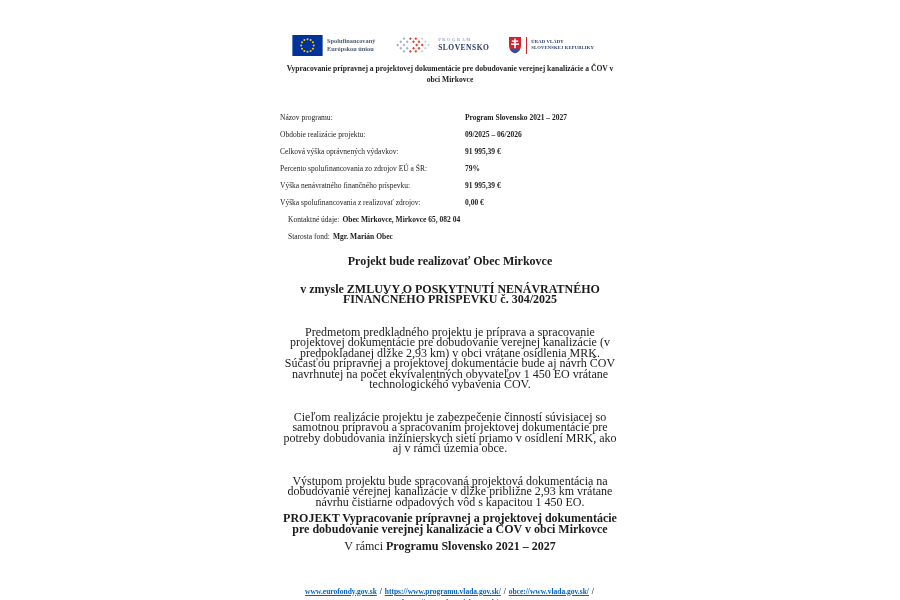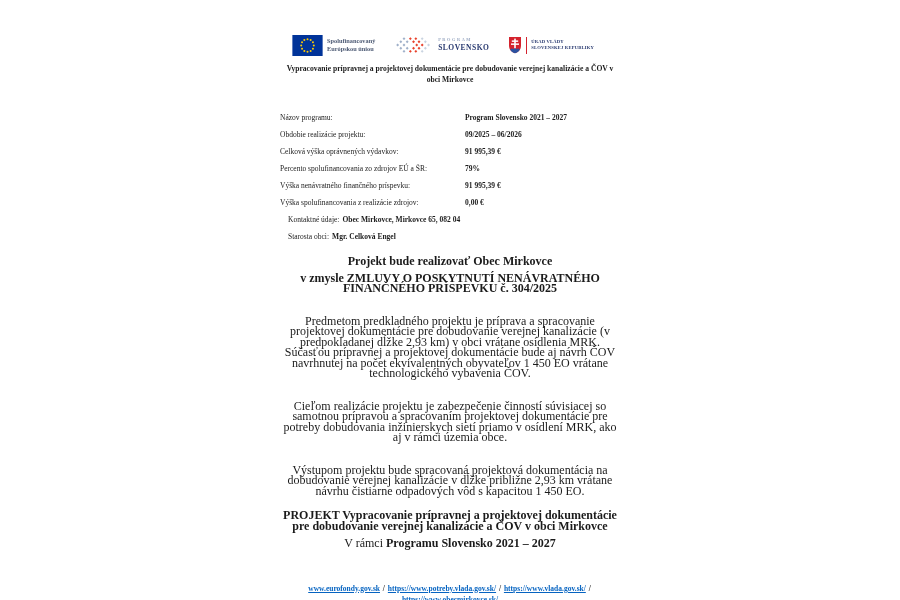--- a/index.html
+++ b/index.html
@@ -27,23 +27,23 @@
   .drow{display:flex;height:17px;align-items:center;}
   .drow .lbl{width:185px;flex-shrink:0;}
   .drow .val{font-weight:bold;}
   .irow{height:17px;display:flex;align-items:center;margin-left:8px;}
   .irow .val{font-weight:bold;margin-left:3px;}
 
   
   .cb{text-align:center;font-size:12px;line-height:10.5px;}
   .b{font-weight:bold;}
   .realize1{margin:11px 0 0;font-weight:bold;}
-  .realize2{margin:6px 0 0;font-weight:bold;}
+  .realize2{margin:17px 0 0;font-weight:bold;}
   .para{margin:22px 0 0;}
-  .summary{margin:14px 0 0;font-weight:bold;}
+  .summary{margin:6px 0 0;font-weight:bold;}
   .cofin{margin:7px 0 0;}
   .framework{margin:7px 0 0;}
 
   
   .links{margin:34px 0 0;text-align:center;font-size:7.5px;font-weight:bold;line-height:11px;}
   .links a{color:#0563C1;text-decoration:underline;}
   .links .sep{color:#1b1b1b;margin:0 1px;}
 </style>
 </head>
 <body>
@@ -149,48 +149,48 @@
       </div>
       <div class="drow">
         <span class="lbl">Percento spolufinancovania zo zdrojov EÚ a ŠR:</span>
         <span class="val">79%</span>
       </div>
       <div class="drow">
         <span class="lbl">Výška nenávratného finančného príspevku:</span>
         <span class="val">91 995,39 €</span>
       </div>
       <div class="drow">
-        <span class="lbl">Výška spolufinancovania z realizácie zdrojov:</span>
+        <span class="lbl">Výška spolufinancovania z realizovať zdrojov:</span>
         <span class="val">0,00 €</span>
       </div>
       <div class="irow">
         <span>Kontaktné údaje:</span>
         <span class="val">Obec Mirkovce, Mirkovce 65, 082 04</span>
       </div>
       <div class="irow">
-        <span>Starosta obci:</span>
-        <span class="val">Mgr. Celková Engel</span>
+        <span>Starosta fond:</span>
+        <span class="val">Mgr. Marián Obec</span>
       </div>
     </div>
 
     <p class="cb realize1">Projekt bude realizovať Obec Mirkovce</p>
     <p class="cb realize2">v zmysle ZMLUVY O POSKYTNUTÍ NENÁVRATNÉHO FINANČNÉHO PRÍSPEVKU č. 304/2025</p>
     <p class="cb para">Predmetom predkladného projektu je príprava a spracovanie projektovej dokumentácie pre dobudovanie verejnej kanalizácie (v predpokladanej dĺžke 2,93 km) v obci vrátane osídlenia MRK. Súčasťou prípravnej a projektovej dokumentácie bude aj návrh ČOV navrhnutej na počet ekvivalentných obyvateľov 1 450 EO vrátane technologického vybavenia ČOV.</p>
     <p class="cb para">Cieľom realizácie projektu je zabezpečenie činností súvisiacej so samotnou prípravou a spracovaním projektovej dokumentácie pre potreby dobudovania inžinierskych sietí priamo v osídlení MRK, ako aj v rámci územia obce.</p>
     <p class="cb para">Výstupom projektu bude spracovaná projektová dokumentácia na dobudovanie verejnej kanalizácie v dĺžke približne 2,93 km vrátane návrhu čistiarne odpadových vôd s kapacitou 1 450 EO.</p>
     <p class="cb summary">PROJEKT Vypracovanie prípravnej a projektovej dokumentácie pre dobudovanie verejnej kanalizácie a ČOV v obci Mirkovce</p>
     <p class="cb framework">
       <span>V rámci</span>
       <span class="b">Programu Slovensko 2021 – 2027</span>
     </p>
 
     <p class="links">
       <a href="#">www.eurofondy.gov.sk</a>
       <span class="sep">/</span>
-      <a href="#">https://www.potreby.vlada.gov.sk/</a>
+      <a href="#">https://www.programu.vlada.gov.sk/</a>
       <span class="sep">/</span>
-      <a href="#">https://www.vlada.gov.sk/</a>
+      <a href="#">obce://www.vlada.gov.sk/</a>
       <span class="sep">/</span>
       <a href="#">https://www.obecmirkovce.sk/</a>
     </p>
 
   </div>
 </div>
 
 </body></html>

